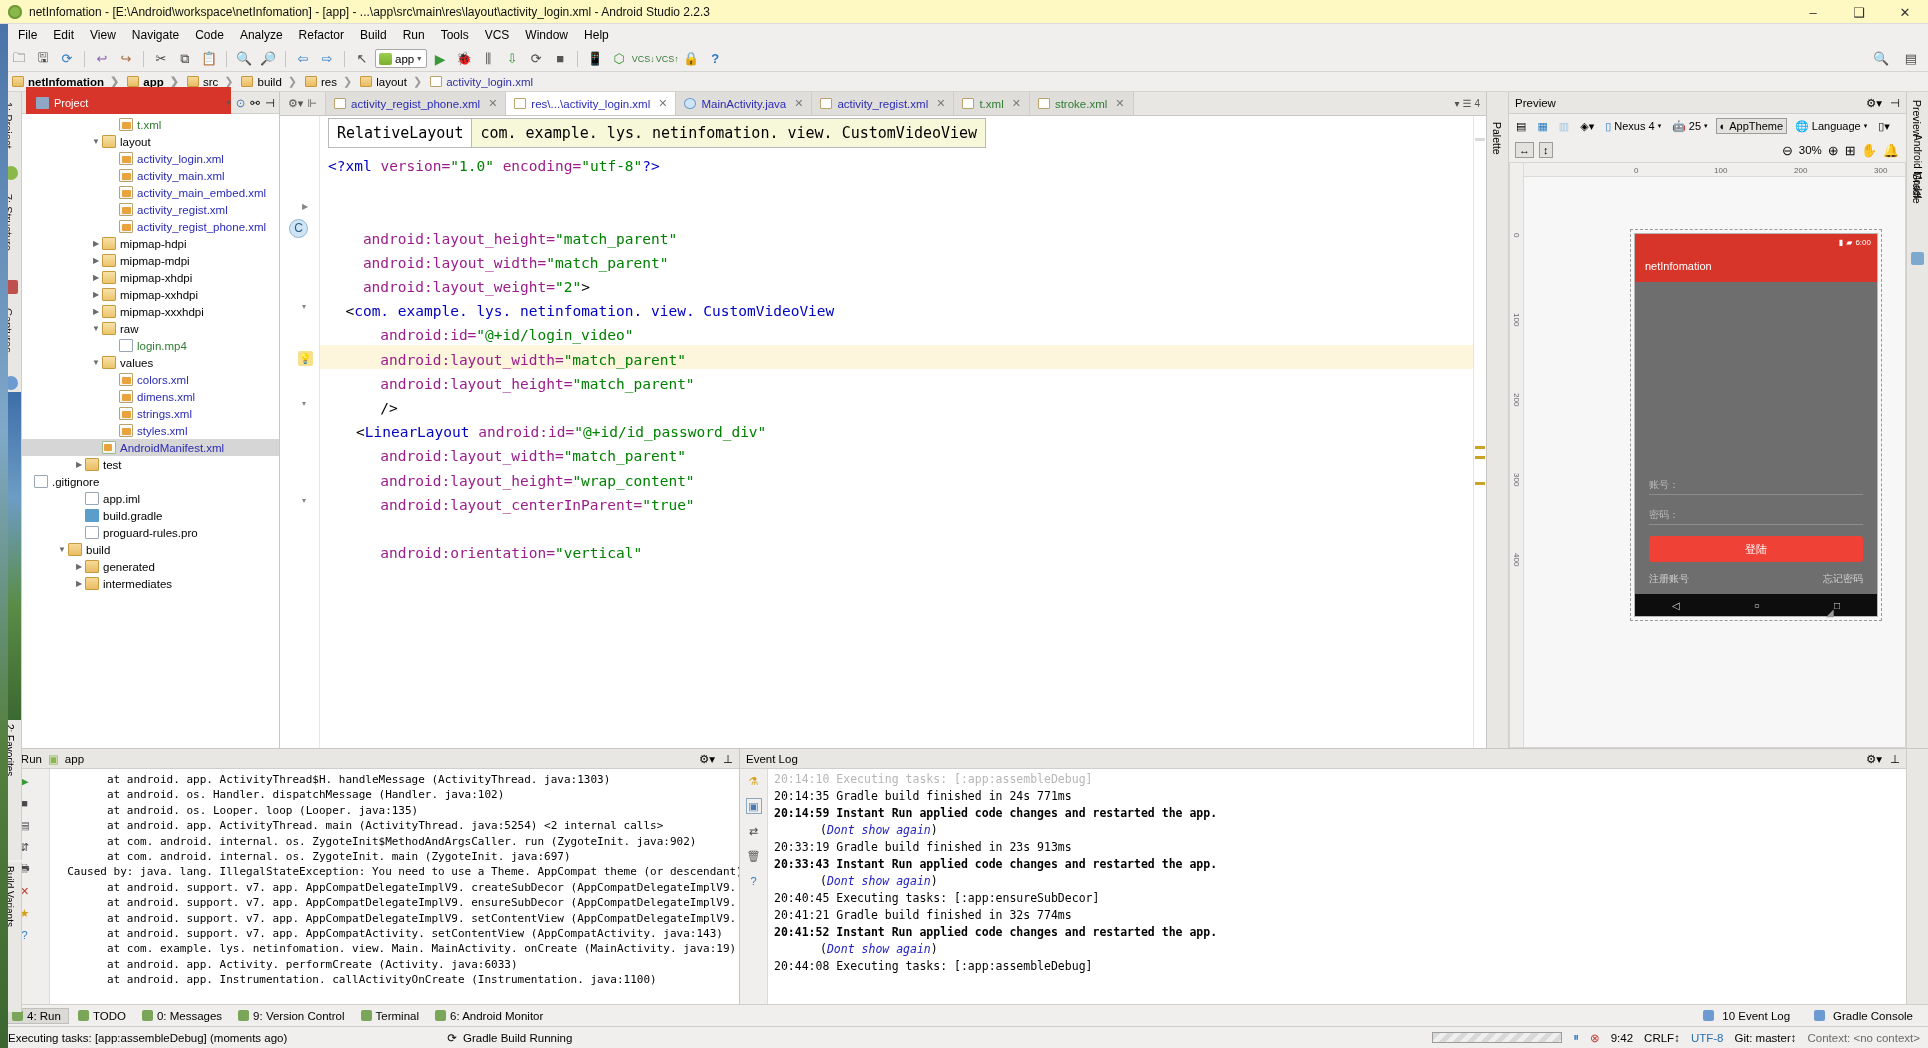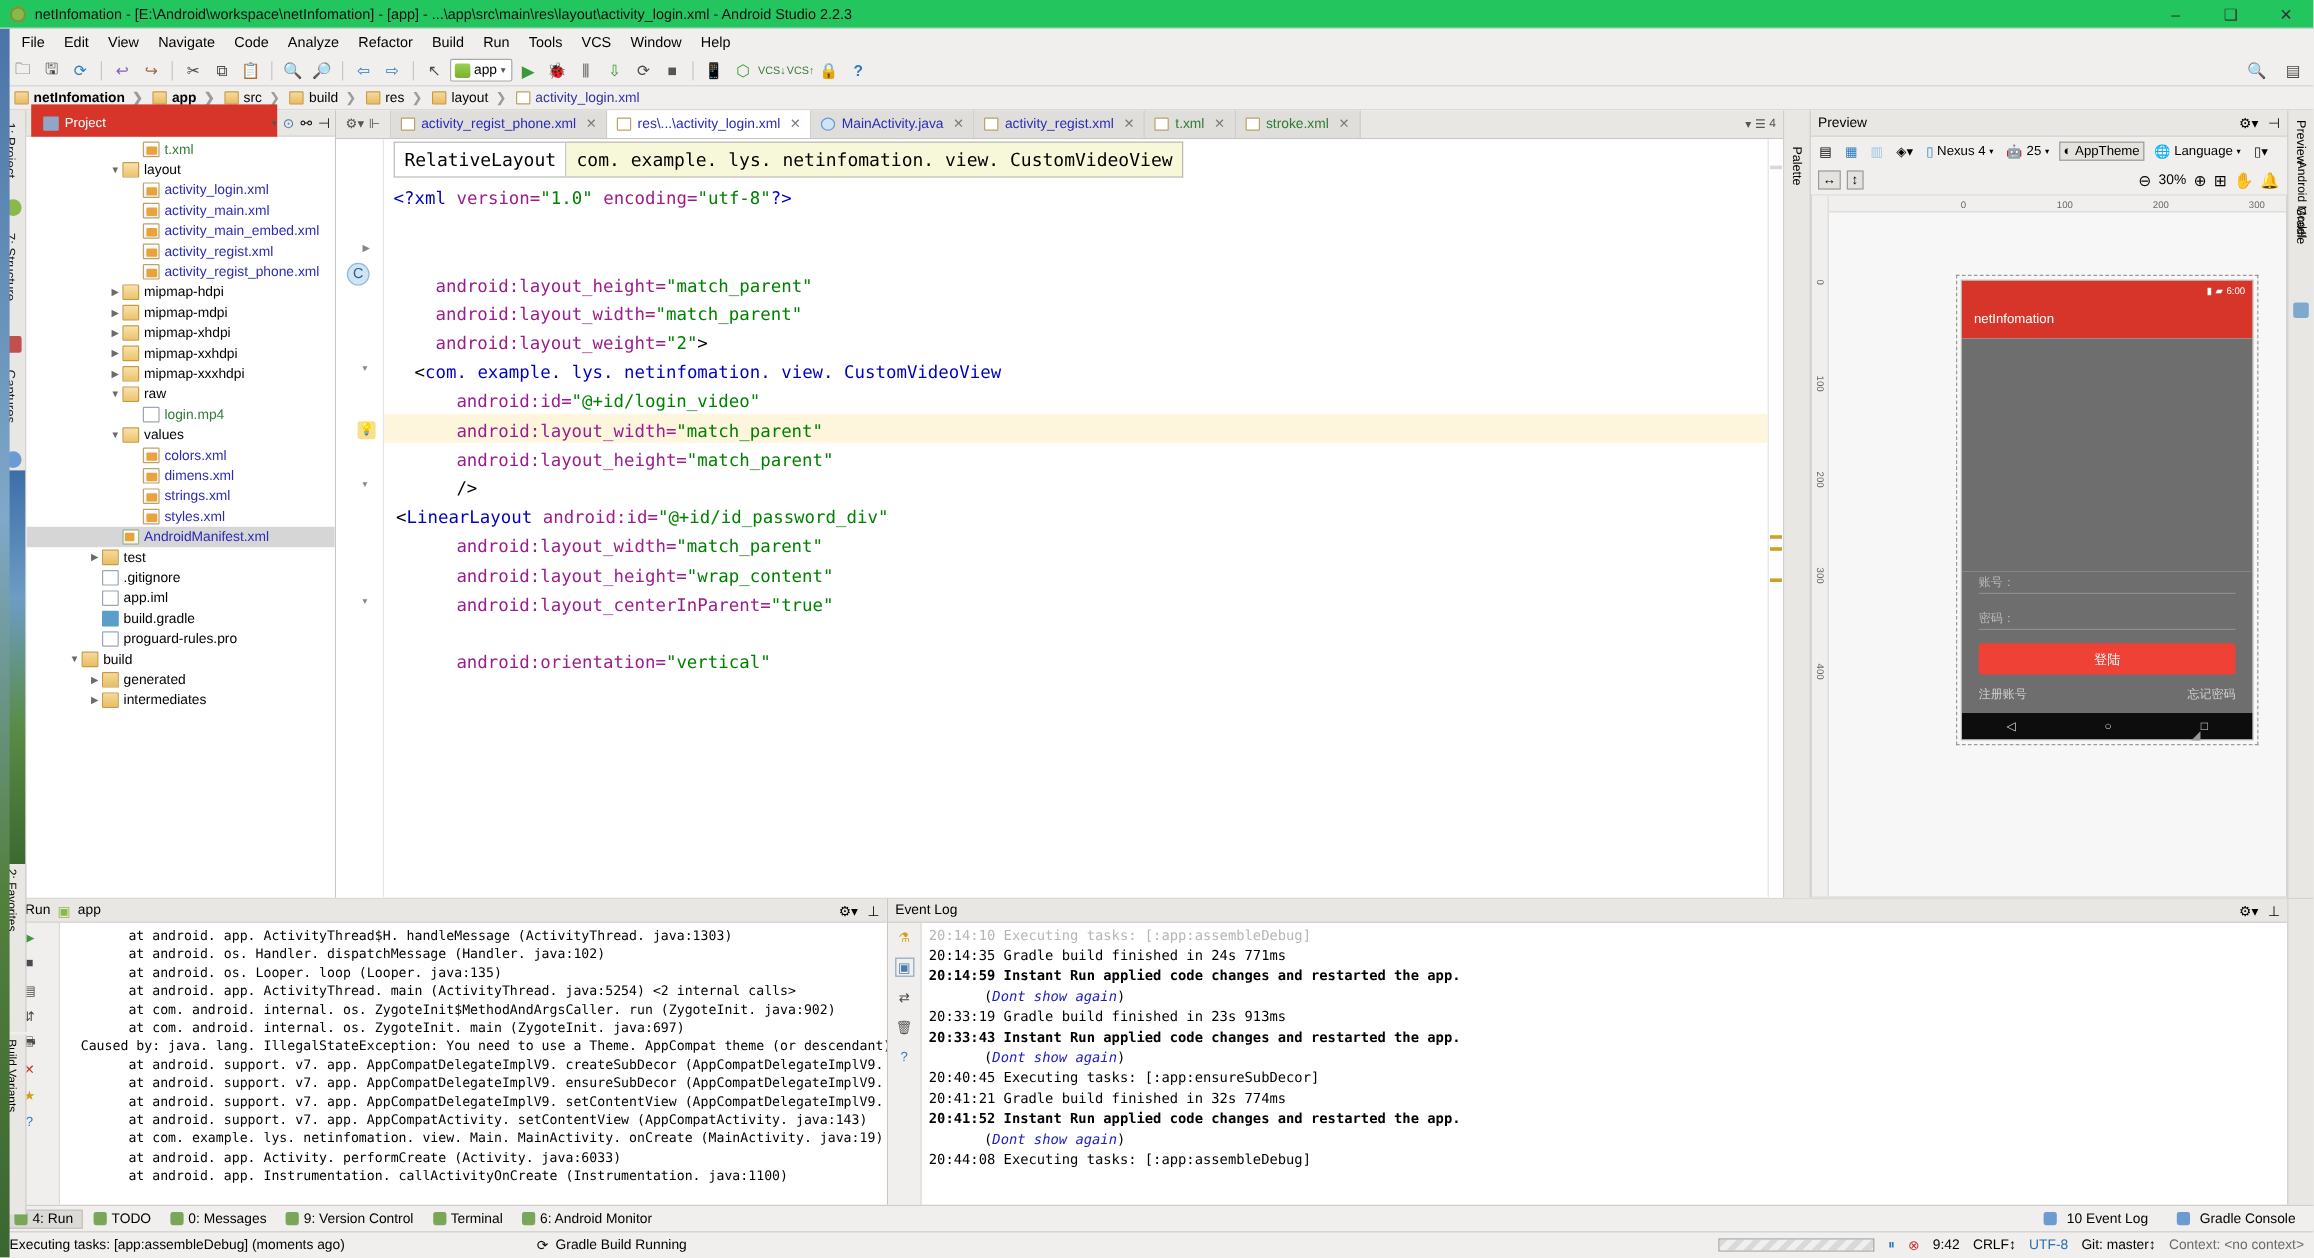--- a/index.html
+++ b/index.html
@@ -3,21 +3,21 @@
 <meta charset="utf-8">
 <style>
   * { box-sizing: border-box; margin:0; padding:0; }
   html,body { width:1928px; height:1048px; overflow:hidden;
     font-family:"Liberation Sans", sans-serif; font-size:11.5px; color:#000; }
   body { background:#f0efee; }
 
   .app { position:relative; width:1928px; height:1048px; display:flex; flex-direction:column; }
 
   
-  .titlebar { height:24px; background:#22c55e; display:flex; align-items:center;
+  .titlebar { height:24px; background:#fef9c3; display:flex; align-items:center;
      padding-left:8px; border-bottom:1px solid #dcdcdc; position:relative; }
   .titlebar .logo { width:14px; height:14px; border-radius:50%; background:#8ab84a;
      margin-right:7px; box-shadow:inset 0 0 0 2px #6f9b39; }
   .titlebar .ttxt { font-size:12px; color:#111; white-space:nowrap; }
   .winbtns { position:absolute; right:0; top:0; height:24px; display:flex; }
   .winbtn { width:46px; height:24px; display:flex; align-items:center; justify-content:center;
      font-size:13px; color:#333; }
 
   
   .menubar { height:22px; background:#f0efee; display:flex; align-items:center;
@@ -444,21 +444,21 @@
           <div class="trow sel" style="padding-left: 68px;">
             <span class="tw"></span>
             <span class="ic manico"></span>
             <span class="lbl-blue">AndroidManifest.xml</span>
           </div>
           <div class="trow" style="padding-left: 51px;">
             <span class="tw">▶</span>
             <span class="ic folder"></span>
             <span class="lbl-dark">test</span>
           </div>
-          <div class="trow" style="padding-left: 51px;">
+          <div class="trow" style="">
             <span class="tw"></span>
             <span class="ic txtico"></span>
             <span class="lbl-dark">.gitignore</span>
           </div>
           <div class="trow" style="padding-left: 51px;">
             <span class="tw"></span>
             <span class="ic txtico"></span>
             <span class="lbl-dark">app.iml</span>
           </div>
           <div class="trow" style="padding-left: 51px;">
@@ -553,21 +553,21 @@
             <div class="cl" style="top: 62.2px; left: 8px;"></div>
             <div class="cl" style="top: 110.6px; left: 42.88px;"><span class="k-attr">android:layout_height=</span><span class="k-str">"match_parent"</span></div>
             <div class="cl" style="top: 134.8px; left: 42.88px;"><span class="k-attr">android:layout_width=</span><span class="k-str">"match_parent"</span></div>
             <div class="cl" style="top: 159px; left: 42.88px;"><span class="k-attr">android:layout_weight=</span><span class="k-str">"2"</span><span class="k-punc">&gt;</span></div>
             <div class="cl" style="top: 183.2px; left: 25.44px;"><span class="k-punc">&lt;</span><span class="k-name">com. example. lys. netinfomation. view. CustomVideoView</span></div>
             <div class="cl" style="top: 207.4px; left: 60.32px;"><span class="k-attr">android:id=</span><span class="k-str">"@+id/login_video"</span></div>
             <div class="hlline" style="top: 228.6px;"></div>
             <div class="cl" style="top: 231.6px; left: 60.32px;"><span class="k-attr">android:layout_width=</span><span class="k-str">"match_parent"</span></div>
             <div class="cl" style="top: 255.8px; left: 60.32px;"><span class="k-attr">android:layout_height=</span><span class="k-str">"match_parent"</span></div>
             <div class="cl" style="top: 280px; left: 60.32px;"><span class="k-punc">/&gt;</span></div>
-            <div class="cl" style="top: 304.2px; left: 10px;"><span class="k-punc">&lt;</span><span class="k-name">LinearLayout</span><span class="k-attr"> android:id=</span><span class="k-str">"@+id/id_password_div"</span></div>
+            <div class="cl" style="top: 304.2px; left: 36px;"><span class="k-punc">&lt;</span><span class="k-name">LinearLayout</span><span class="k-attr"> android:id=</span><span class="k-str">"@+id/id_password_div"</span></div>
             <div class="cl" style="top: 328.4px; left: 60.32px;"><span class="k-attr">android:layout_width=</span><span class="k-str">"match_parent"</span></div>
             <div class="cl" style="top: 352.6px; left: 60.32px;"><span class="k-attr">android:layout_height=</span><span class="k-str">"wrap_content"</span></div>
             <div class="cl" style="top: 376.8px; left: 60.32px;"><span class="k-attr">android:layout_centerInParent=</span><span class="k-str">"true"</span></div>
             <div class="cl" style="top: 401px; left: 8px;"></div>
             <div class="cl" style="top: 425.2px; left: 60.32px;"><span class="k-attr">android:orientation=</span><span class="k-str">"vertical"</span></div>
           </div>
         <div class="editright">
           <div class="erMark" style="top:22px;background:#d9d9d9"></div>
           <div class="erMark" style="top:330px;background:#c9a227"></div>
           <div class="erMark" style="top:340px;background:#c9a227"></div>

